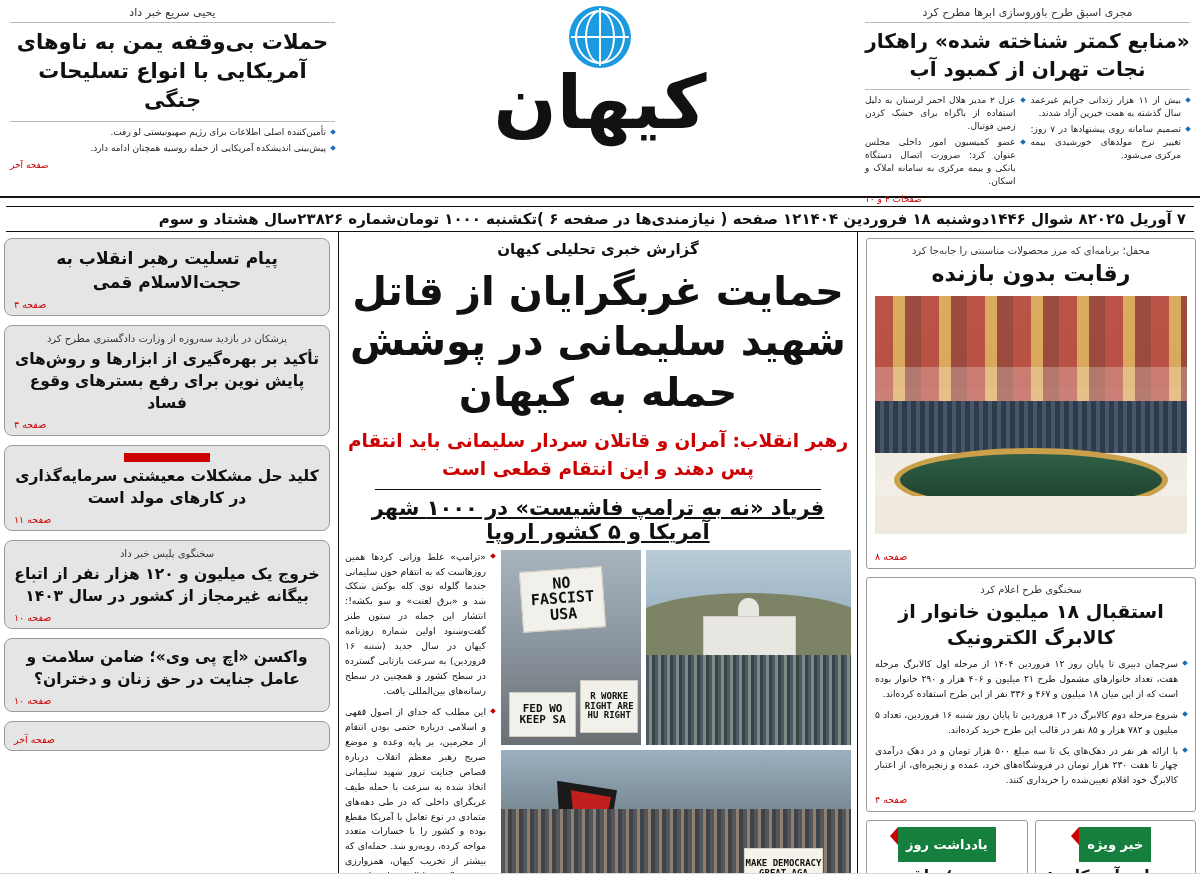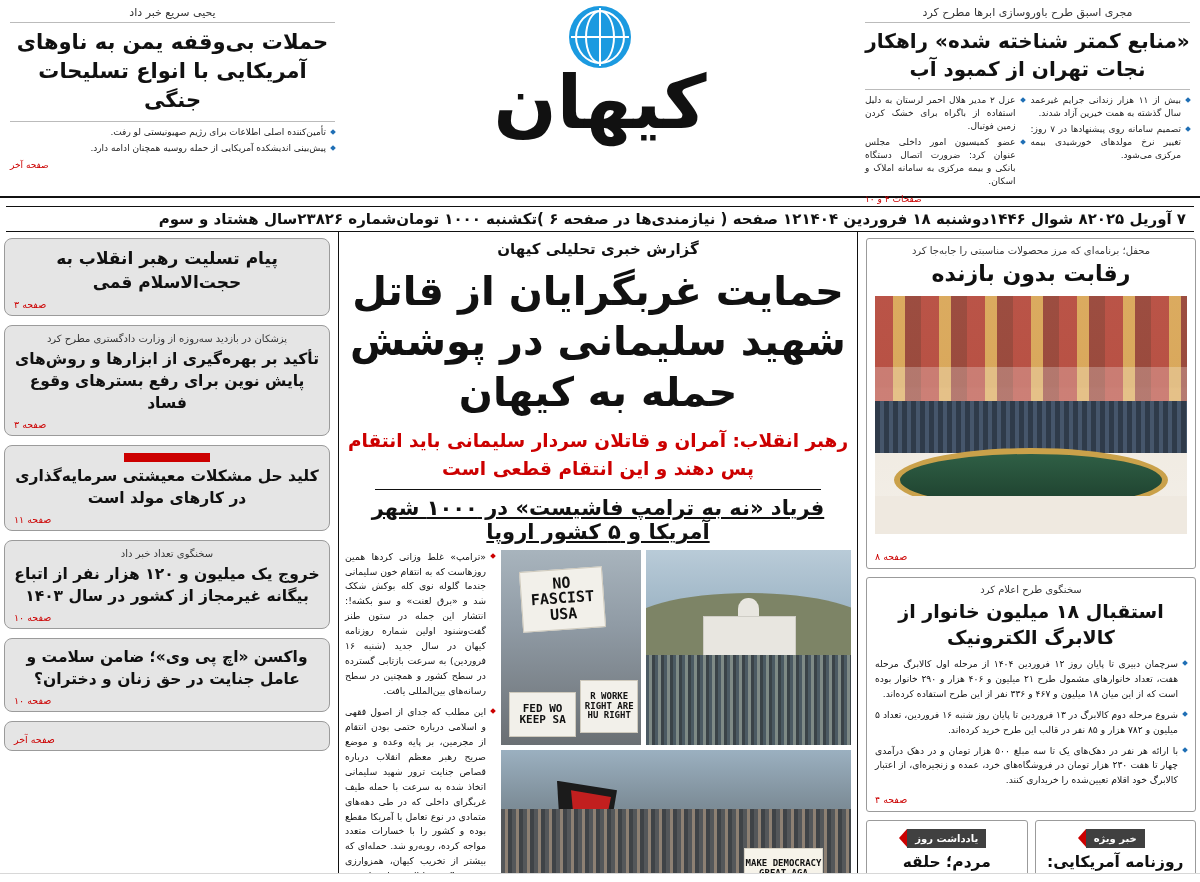--- a/index.html
+++ b/index.html
@@ -116,22 +116,22 @@
   .lbox{border:1px solid #9b9b9b;border-radius:3px;margin-bottom:8px;padding:6px 8px;}
   .lbox .over{font-size:10px;text-align:center;color:#333;margin-bottom:3px;}
   .lbox h3{font-size:22px;font-weight:bold;text-align:center;line-height:1.4;margin:0;}
   .lbox h3.s{font-size:19px;}
   .ltext{font-size:9.2px;line-height:1.62;text-align:justify;margin-top:6px;}
   .ltext p{margin:0 0 6px 0;position:relative;padding-right:9px;}
   .ltext p:before{
     content:"";position:absolute;right:0;top:4px;width:4px;height:4px;background:#1f6fb5;transform:rotate(45deg);
   }
   .tag{
-    display:inline-block;background:#404040;color:#fff;font-size:10px;font-weight:bold;
-    padding:4px 8px;position:relative;
+    display:inline-block;background:#15803d;color:#fff;font-size:13px;font-weight:bold;
+    padding:10px 8px;position:relative;
   }
   .tag:after{
     content:"";position:absolute;left:-8px;top:0;border-top:9px solid transparent;
     border-bottom:9px solid transparent;border-right:8px solid #c00;
   }
   .bottom-two{display:flex;flex-direction:row-reverse;gap:7px;}
   .bottom-two .lbox{flex:1;margin-bottom:0;}
   .bottom-two h3{font-size:15.5px;}
 
   
@@ -271,21 +271,21 @@
         <span class="pg">صفحه ۳</span>
       </div>
 
       <div class="rbox">
         <div class="redbar"></div>
         <h3 class="sm">کلید حل مشکلات معیشتی سرمایه‌گذاری در کارهای مولد است</h3>
         <span class="pg">صفحه ۱۱</span>
       </div>
 
       <div class="rbox">
-        <div class="over">سخنگوی تعداد خبر داد</div>
+        <div class="over">سخنگوی پلیس خبر داد</div>
         <h3 class="sm">خروج یک میلیون و ۱۲۰ هزار نفر از اتباع بیگانه غیرمجاز از کشور در سال ۱۴۰۳</h3>
         <span class="pg">صفحه ۱۰</span>
       </div>
 
       <div class="rbox">
         <h3 class="sm">واکسن «اچ پی وی»؛ ضامن سلامت و عامل جنایت در حق زنان و دختران؟</h3>
         <span class="pg">صفحه ۱۰</span>
       </div>
 
       <div class="rbox">

